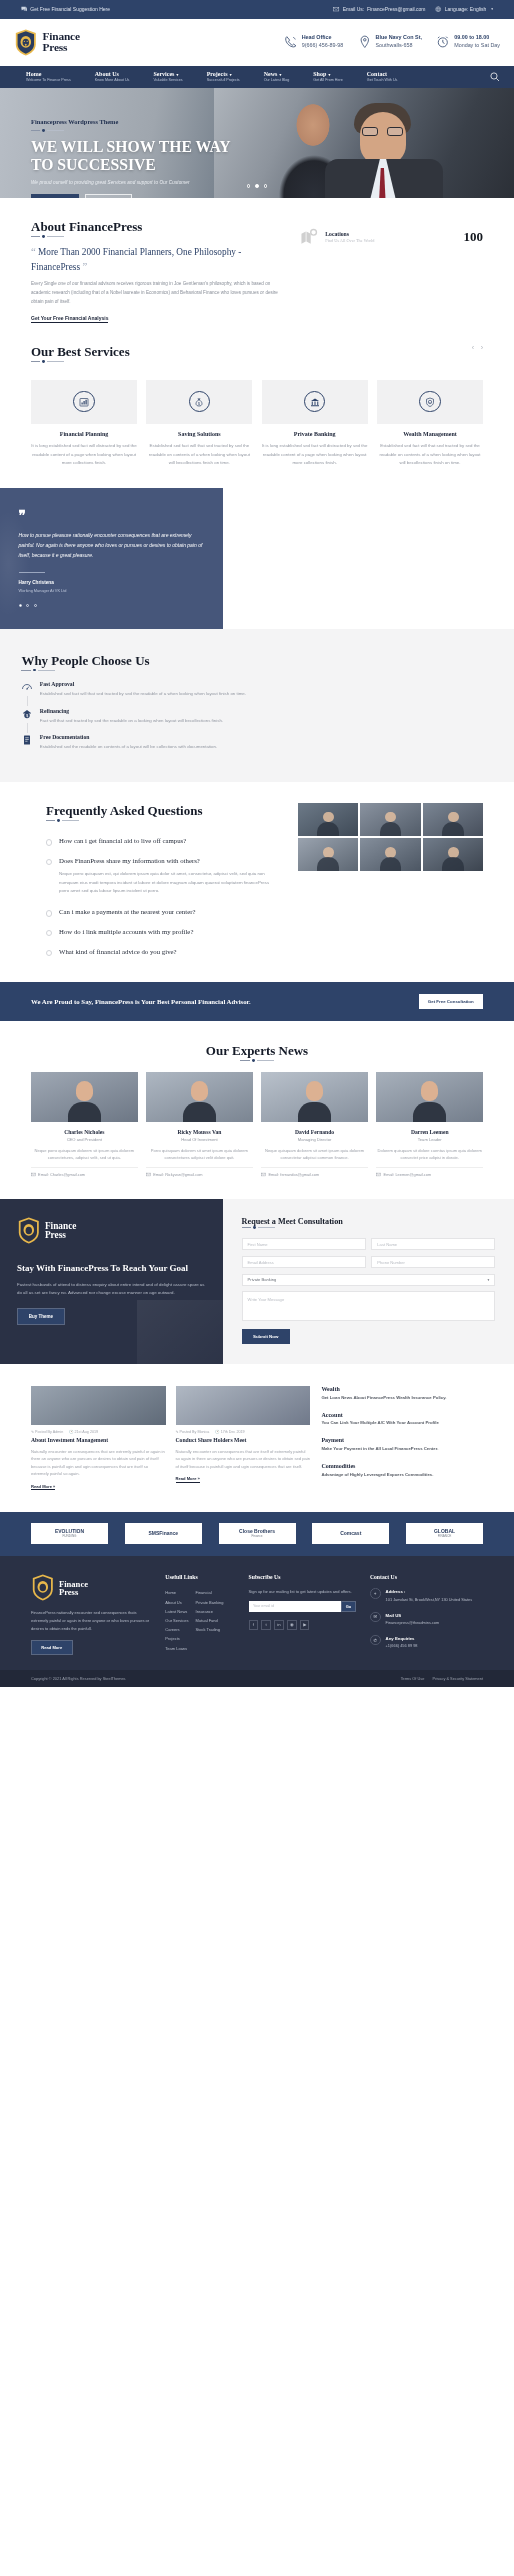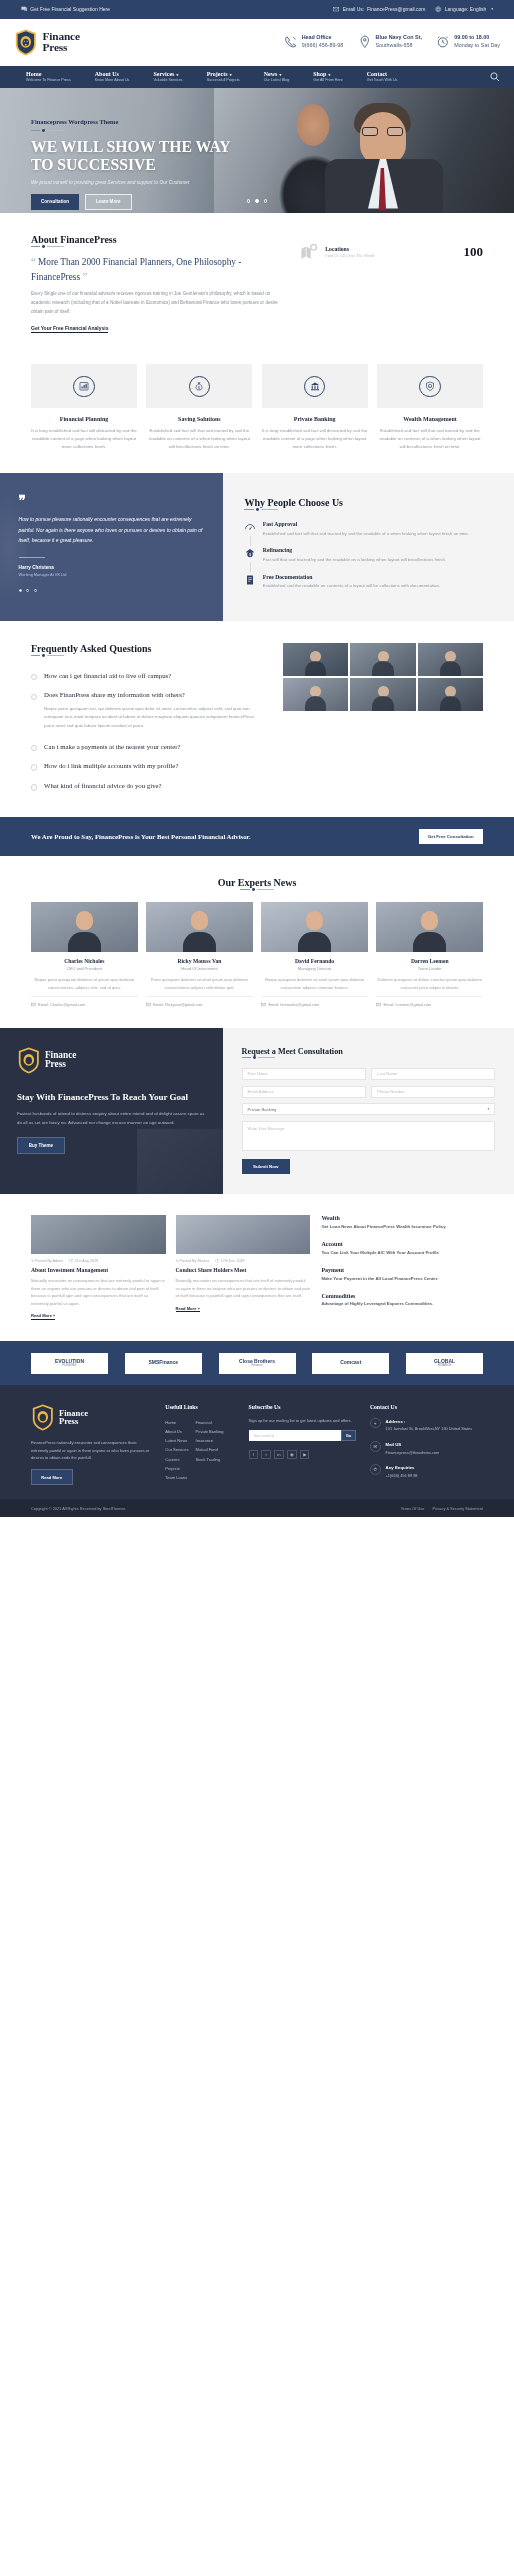--- a/index.html
+++ b/index.html
@@ -36,21 +36,21 @@
   .nav { background:#2a3c5e; height:22px; display:flex; align-items:center; }
   .nav .wrap { display:flex; align-items:center; justify-content:space-between; width:486px; }
   .nav-items { display:flex; gap:0; }
   .nav-item { padding:0 12px; color:#fff; cursor:pointer; }
   .nav-item .t { font-size:6px; font-weight:bold; font-family:"Liberation Serif",serif; }
   .nav-item .s { font-size:3.7px; color:#b9c3d6; margin-top:0.7px; }
   .caret { font-size:3.6px; margin-left:2.1px; }
   .nav-search { width:11.4px; height:11.4px; }
 
   
-  .hero { height:125px; position:relative; overflow:hidden;
+  .hero { height:110px; position:relative; overflow:hidden;
           background:linear-gradient(100deg,#b8bec6 0%,#9fa6ae 30%,#5d6a78 55%,#39414c 100%); }
   .hero-photo { position:absolute; right:0; top:0; width:300px; height:125px;
      background:
       radial-gradient(ellipse 27px 34px at 99px 37px, #c89878 0%, #b8876a 60%, rgba(0,0,0,0) 62%),
       radial-gradient(ellipse 50px 57px at 100px 107px, #2b2f38 0%, #23262d 60%, rgba(0,0,0,0) 70%),
       linear-gradient(115deg,#aeb4bb 0%,#8d949d 25%,#5a626d 50%,#3a4049 75%,#2a2e35 100%);
   }
   .hero-hair { position:absolute; left:140px; top:15.7px; width:57px; height:31px;
       background:#4b4039; border-radius:29px 29px 13px 13px; }
   .hero-face { position:absolute; left:146px; top:24px; width:46px; height:53px;
@@ -81,21 +81,21 @@
   .btn-primary { background:#2e4369; color:#fff; padding:4.3px 10px; }
   .btn-outline { background:rgba(255,255,255,.12); color:#fff; padding:4.3px 10px;
                  border:0.7px solid rgba(255,255,255,.75); }
   .hero-dots { position:absolute; left:0; right:0; bottom:10px; display:flex;
                justify-content:center; gap:5px; }
   .hero-dots span { width:3.6px; height:3.6px; border:0.7px solid #fff; border-radius:50%; display:block; }
   .hero-dots span.on { background:#fff; }
 
   
   .sec { padding:21.4px 0; }
-  .sec-title { font-family:"Liberation Serif",serif; font-weight:bold; font-size:10px;
+  .sec-title { font-family:"Liberation Serif",serif; font-weight:bold; font-size:13px;
                color:#151b28; }
   .center { text-align:center; }
   .center .dashdot { justify-content:center; }
 
   
   .about { display:flex; gap:18.6px; }
   .about-left { width:250px; }
   .about-quote { font-family:"Liberation Serif",serif; font-size:9.3px; line-height:1.35;
                  color:#2e4369; margin:2.9px 0 6.4px; }
   .about-quote .qm { color:#9aa4b6; font-size:10.7px; }
@@ -119,21 +119,21 @@
   .svc { flex:1; text-align:center; }
   .svc-imgbox { height:44px; background:#f1f1f2; display:flex; align-items:center;
                 justify-content:center; }
   .svc-circle { width:21.4px; height:21.4px; border:0.7px solid #2e4369; border-radius:50%;
                 display:flex; align-items:center; justify-content:center; }
   .svc-title { font-family:"Liberation Serif",serif; font-weight:bold; font-size:6px;
                color:#1a2236; margin:7.9px 0 5px; }
   .svc-desc { font-size:4.4px; line-height:1.85; color:#9297a1; }
 
   
-  .tw { display:flex; }
+  .tw { display:flex;flex-direction:column; }
   .testi { width:223px; background:#46567a; color:#fff; padding:24px 18.6px 21.4px;
            position:relative; overflow:hidden; }
   .testi:before { content:""; position:absolute; left:-13px; top:21.4px; width:43px; height:107px;
            background:radial-gradient(ellipse at center,rgba(255,255,255,.07),transparent 70%); }
   .testi-qm { font-size:13.6px; font-weight:bold; line-height:.6; letter-spacing:-0.7px; margin-bottom:9.3px; }
   .testi-text { font-size:5px; font-style:italic; line-height:2.05; }
   .testi-rule { width:26px; height:0.7px; background:#9aa6bf; margin:11.4px 0 7.9px; }
   .testi-name { font-size:4.7px; font-weight:bold; }
   .testi-role { font-size:3.9px; color:#bcc5d8; margin-top:2.1px; }
   .testi-dots { display:flex; gap:4.3px; margin-top:11.4px; }
@@ -144,21 +144,21 @@
   .why-item { display:flex; gap:6.4px; padding-bottom:9.3px; position:relative; }
   .why-item:not(:last-child):after { content:""; position:absolute; left:5.7px; top:15px;
         bottom:1.4px; width:0.7px; background:#d9dade; }
   .why-ico { width:12px; height:12px; flex:none; }
   .why-title { font-family:"Liberation Serif",serif; font-weight:bold; font-size:5.7px;
                color:#1a2236; margin-bottom:2.9px; }
   .why-desc { font-size:4.4px; line-height:1.85; color:#9297a1; padding-right:17px; }
 
   
   .faq-row { display:flex; gap:15.7px; align-items:flex-start; }
-  .faq-left { width:236px; }
+  .faq-left { width:236px;margin-left:15px; }
   .faq-items { margin-top:8.6px; }
   .faq-q { font-family:"Liberation Serif",serif; font-size:6.8px; color:#1f2634;
            padding:6.4px 0 6.4px 13px; position:relative; cursor:pointer; }
   .faq-q:before { content:""; position:absolute; left:0; top:8.6px; width:4.3px; height:4.3px;
            border:0.7px solid #d2d4d9; border-radius:50%; }
   .faq-a { font-size:4.4px; line-height:1.95; color:#9297a1; padding:0 7.1px 5.7px 13px; }
   .faq-gallery { flex:1; display:grid; grid-template-columns:1fr 1fr 1fr;
                  grid-template-rows:33px 33px; gap:2.1px; }
   .ph { background:#5b6876; position:relative; overflow:hidden; }
   .ph.a { background:linear-gradient(150deg,#6d7a88,#3f4a57); }
@@ -479,20 +479,34 @@
       <div class="stat-sub">Find Us All Over The World</div>
     </div>
     <div class="stat-num">100</div>
   </div>
       </div>
   </div>
 </div>
 
 <div class="sec" style="padding-top:0">
   <div class="wrap">
+    <div class="services-head">
+      <div>
+        <div class="sec-title">Our Best Services</div>
+        <div class="dashdot">
+          <span class="dash"></span>
+            <span class="dot"></span>
+            <span class="dash2"></span>
+        </div>
+      </div>
+      <div class="arrows">
+        <span>‹</span>
+        <span>›</span>
+      </div>
+    </div>
     <div class="svc-grid" id="svc-grid">
         <div class="svc">
     <div class="svc-imgbox">
       <div class="svc-circle">
               <svg width="12" height="12" viewBox="0 0 24 24">
                 <rect x="4" y="5" width="16" height="15" rx="1" fill="none" stroke="#2e4369" stroke-width="1.4"></rect>
                 <rect x="7" y="13" width="2.4" height="4" fill="#2e4369"></rect>
                 <rect x="11" y="10" width="2.4" height="7" fill="#2e4369"></rect>
                 <rect x="15" y="7.5" width="2.4" height="9.5" fill="#2e4369"></rect>
               </svg>

